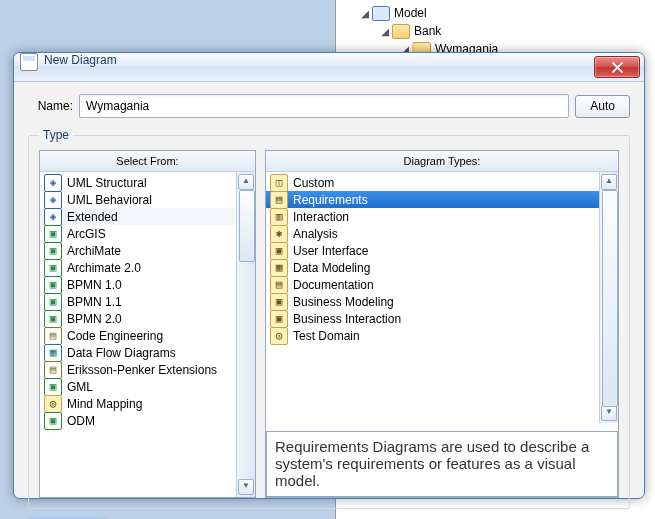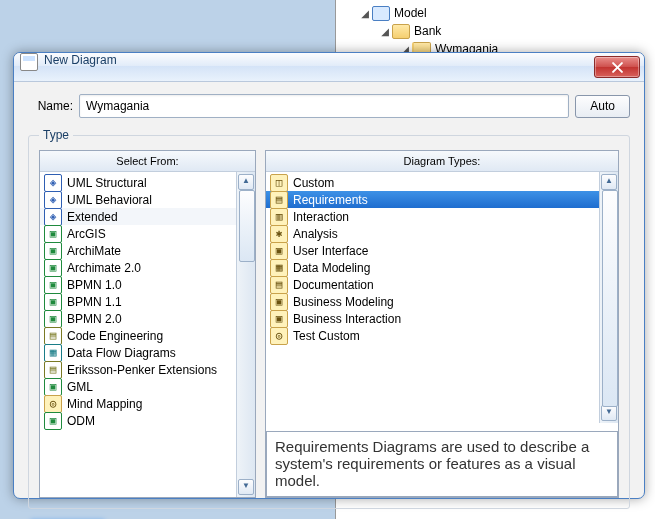--- a/index.html
+++ b/index.html
@@ -202,21 +202,21 @@
                   <div class="item">
                     <span class="ic ic-yell">▣</span>
                     <span>Business Modeling</span>
                   </div>
                   <div class="item">
                     <span class="ic ic-yell">▣</span>
                     <span>Business Interaction</span>
                   </div>
                   <div class="item">
                     <span class="ic ic-yell">◎</span>
-                    <span>Test Custom</span>
+                    <span>Test Domain</span>
                   </div>
                 </div>
               <div class="scrollbar">
                 <div class="sc-btn">▲</div>
                 <div class="sc-track">
                     <div class="sc-thumb" style="height:100%"></div>
                   </div>
                 <div class="sc-btn">▼</div>
               </div>
             </div>

